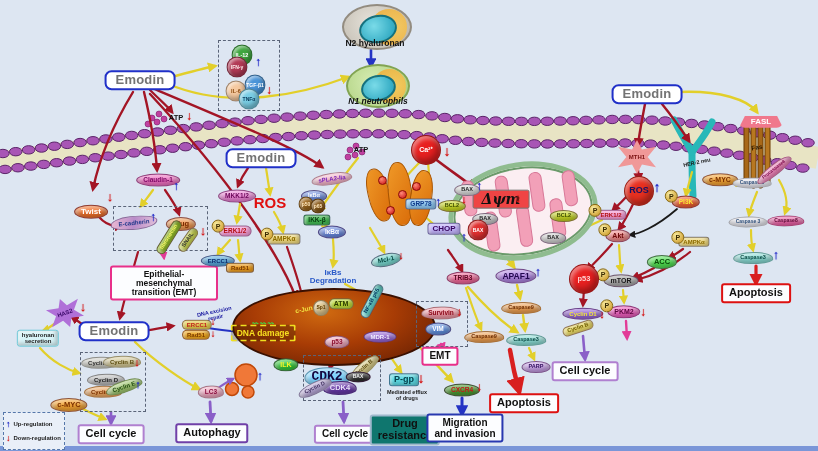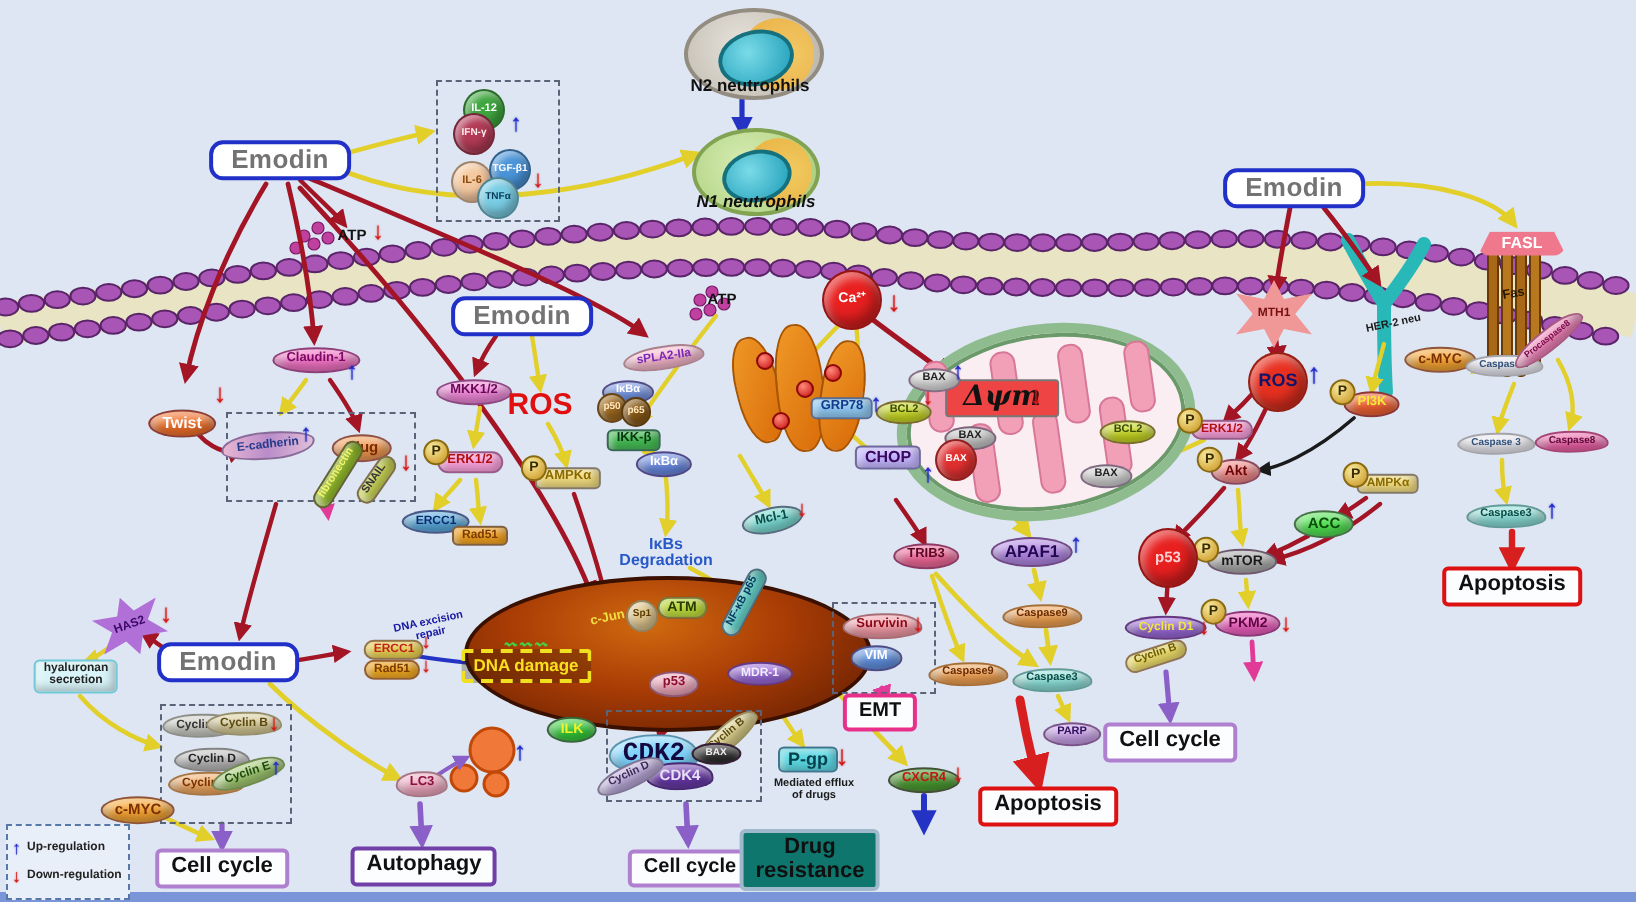--- a/index.html
+++ b/index.html
@@ -389,34 +389,37 @@
     <div class="node emodin" style="left: 261px; top: 158px; transform: translate(-50%, -50%);"><span>Emodin</span></div>
     <div class="node emodin" style="left: 114px; top: 331px; transform: translate(-50%, -50%);"><span>Emodin</span></div>
     <div class="node emodin" style="left: 647px; top: 94px; transform: translate(-50%, -50%);"><span>Emodin</span></div>
     <div class="node ball" style="left: 242px; top: 55px; background: rgb(63, 166, 63); color: rgb(255, 255, 255); font-size: 5.5px; transform: translate(-50%, -50%);"><span>IL-12</span></div>
     <div class="node ball" style="left: 237px; top: 67px; background: rgb(178, 58, 86); color: rgb(255, 238, 238); font-size: 5px; transform: translate(-50%, -50%);"><span>IFN-γ</span></div>
     <div class="node ball" style="left: 236px; top: 91px; background: rgb(245, 201, 160); color: rgb(138, 74, 16); font-size: 5.5px; transform: translate(-50%, -50%);"><span>IL-6</span></div>
     <div class="node ball" style="left: 255px; top: 85px; background: rgb(74, 148, 216); color: rgb(255, 255, 255); font-size: 5px; transform: translate(-50%, -50%);"><span>TGF-β1</span></div>
     <div class="node ball" style="left: 249px; top: 99px; background: rgb(121, 205, 228); color: rgb(10, 58, 90); font-size: 5px; transform: translate(-50%, -50%);"><span>TNFα</span></div>
     <div class="node reg up" style="left: 258px; top: 62px; font-size: 12px; transform: translate(-50%, -50%);"><span>↑</span></div>
     <div class="node reg down" style="left: 269px; top: 90px; font-size: 12px; transform: translate(-50%, -50%);"><span>↓</span></div>
-    <div class="node txt" style="left: 375px; top: 43px; color: rgb(17, 17, 17); font-size: 8.5px; transform: translate(-50%, -50%);"><span>N2 neutrophils</span></div>
+    <div class="node txt" style="left: 375px; top: 43px; color: rgb(17, 17, 17); font-size: 8.5px; transform: translate(-50%, -50%);"><span>N2 hyaluronan</span></div>
     <div class="node txt" style="left: 378px; top: 101px; color: rgb(17, 17, 17); font-size: 8.5px; transform: translate(-50%, -50%); font-style: italic;"><span>N1 neutrophils</span></div>
     <div class="node txt" style="left: 176px; top: 118px; color: rgb(17, 17, 17); font-size: 7.5px; transform: translate(-50%, -50%);"><span>ATP</span></div>
     <div class="node reg down" style="left: 189px; top: 116px; font-size: 12px; transform: translate(-50%, -50%);"><span>↓</span></div>
     <div class="node oval" style="left: 91px; top: 199px; background: rgb(240, 112, 42); color: rgb(255, 255, 255); font-size: 8px; transform: translate(-50%, -50%); margin-top: 13px;"><span>Twist</span></div>
     <div class="node reg down" style="left: 110px; top: 197px; font-size: 13px; transform: translate(-50%, -50%);"><span>↓</span></div>
     <div class="node oval" style="left: 158px; top: 180px; background: rgb(242, 114, 196); color: rgb(124, 10, 100); font-size: 6.5px; transform: translate(-50%, -50%);"><span>Claudin-1</span></div>
     <div class="node reg up" style="left: 176px; top: 186px; font-size: 12px; transform: translate(-50%, -50%);"><span>↑</span></div>
     <div class="node ribbon" style="left: 134px; top: 223px; color: rgb(36, 58, 140); font-size: 6px; transform: translate(-50%, -50%) rotate(-6deg);"><span>E-cadherin</span></div>
     <div class="node reg up" style="left: 153px; top: 217px; font-size: 12px; transform: translate(-50%, -50%);"><span>↑</span></div>
     <div class="node oval" style="left: 181px; top: 224px; background: rgb(242, 154, 82); color: rgb(122, 42, 0); font-size: 7.5px; transform: translate(-50%, -50%);"><span>Slug</span></div>
     <div class="node pill" style="left: 169px; top: 237px; background: rgb(140, 179, 42); color: rgb(244, 244, 106); font-size: 5.5px; transform: translate(-50%, -50%) rotate(-58deg);"><span>fibronectin</span></div>
     <div class="node pill" style="left: 188px; top: 240px; background: rgb(194, 204, 82); color: rgb(51, 51, 51); font-size: 5.5px; transform: translate(-50%, -50%) rotate(-55deg);"><span>SNAIL</span></div>
     <div class="node reg down" style="left: 203px; top: 231px; font-size: 13px; transform: translate(-50%, -50%);"><span>↓</span></div>
+    <div class="node outcome" style="left: 164px; top: 283px; width: 92px; border-color: rgb(232, 48, 138); font-size: 8.5px; transform: translate(-50%, -50%);"><span>Epithelial-
+mesenchymal
+transition  (EMT)</span></div>
     <div class="node pill" style="left: 197px; top: 325px; background: rgb(232, 208, 80); color: rgb(192, 32, 32); font-size: 6px; transform: translate(-50%, -50%);"><span>ERCC1</span></div>
     <div class="node reg down" style="left: 213px; top: 322px; font-size: 10px; transform: translate(-50%, -50%);"><span>↓</span></div>
     <div class="node pill" style="left: 196px; top: 335px; background: rgb(240, 168, 32); color: rgb(122, 58, 0); font-size: 6px; transform: translate(-50%, -50%);"><span>Rad51</span></div>
     <div class="node reg down" style="left: 213px; top: 334px; font-size: 10px; transform: translate(-50%, -50%);"><span>↓</span></div>
     <div class="node txt" style="left: 215px; top: 315px; color: rgb(24, 24, 160); font-size: 5.5px; transform: translate(-50%, -50%) rotate(-12deg);"><span>DNA excision
 repair</span></div>
     <div class="node star4" style="left: 65px; top: 313px; background: rgb(176, 112, 216); color: rgb(58, 8, 104); font-size: 6px; transform: translate(-50%, -50%) rotate(-20deg);"><span>HAS2</span></div>
     <div class="node reg down" style="left: 83px; top: 307px; font-size: 13px; transform: translate(-50%, -50%);"><span>↓</span></div>
     <div class="node rect" style="left: 38px; top: 338px; background: rgb(216, 244, 248); border-color: rgb(112, 200, 216); color: rgb(34, 34, 34); font-size: 6px; transform: translate(-50%, -50%);"><span>hyaluronan
 secretion</span></div>
@@ -492,20 +495,22 @@
     <div class="node outcome" style="left: 212px; top: 433px; border-color: rgb(112, 64, 168); font-size: 11px; transform: translate(-50%, -50%);"><span>Autophagy</span></div>
     <div class="node outcome" style="left: 345px; top: 434px; border-color: rgb(176, 128, 208); font-size: 10px; transform: translate(-50%, -50%);"><span>Cell cycle</span></div>
     <div class="node rect" style="left: 404px; top: 380px; background: rgb(92, 216, 226); color: rgb(6, 66, 78); font-size: 9px; transform: translate(-50%, -50%);"><span>P-gp</span></div>
     <div class="node reg down" style="left: 421px; top: 378px; font-size: 14px; transform: translate(-50%, -50%);"><span>↓</span></div>
     <div class="node txt" style="left: 407px; top: 396px; color: rgb(26, 26, 26); font-size: 5.5px; transform: translate(-50%, -50%);"><span>Mediated efflux
 of drugs</span></div>
     <div class="node outcome" style="left: 405px; top: 430px; background: #0f766e; border-color: rgb(159, 184, 204); font-size: 11px; transform: translate(-50%, -50%);"><span>Drug
 resistance</span></div>
     <div class="node oval" style="left: 462px; top: 390px; background: rgb(74, 154, 48); color: rgb(192, 24, 24); font-size: 6.5px; transform: translate(-50%, -50%);"><span>CXCR4</span></div>
     <div class="node reg down" style="left: 479px; top: 387px; font-size: 12px; transform: translate(-50%, -50%);"><span>↓</span></div>
+    <div class="node outcome" style="left: 465px; top: 428px; border-color: rgb(40, 56, 176); font-size: 10px; transform: translate(-50%, -50%);"><span>Migration
+and invasion</span></div>
     <div class="node outcome" style="left: 524px; top: 403px; border-color: rgb(221, 17, 17); font-size: 11px; transform: translate(-50%, -50%);"><span>Apoptosis</span></div>
     <div class="node star4" style="left: 637px; top: 157px; width: 38px; height: 34px; background: rgb(240, 152, 152); color: rgb(122, 16, 16); font-size: 6px; transform: translate(-50%, -50%);"><span>MTH1</span></div>
     <div class="node ball-lg" style="left: 639px; top: 191px; background: rgb(232, 48, 32); color: rgb(20, 20, 102); font-size: 9px; transform: translate(-50%, -50%);"><span>ROS</span></div>
     <div class="node reg up" style="left: 657px; top: 187px; font-size: 14px; transform: translate(-50%, -50%);"><span>↑</span></div>
     <div class="node pill" style="left: 611px; top: 215px; background: rgb(249, 160, 218); color: rgb(176, 16, 16); font-size: 6px; transform: translate(-50%, -50%);"><span>ERK1/2</span><span class="pbadge">P</span></div>
     <div class="node oval" style="left: 686px; top: 202px; background: rgb(240, 96, 48); color: rgb(248, 232, 56); font-size: 6.5px; transform: translate(-50%, -50%);"><span>PI3K</span><span class="pbadge">P</span></div>
     <div class="node oval" style="left: 618px; top: 236px; background: rgb(240, 136, 136); color: rgb(106, 8, 8); font-size: 7px; transform: translate(-50%, -50%);"><span>Akt</span><span class="pbadge">P</span></div>
     <div class="node rect" style="left: 694px; top: 242px; background: rgb(242, 220, 128); color: rgb(138, 106, 0); font-size: 6px; transform: translate(-50%, -50%);"><span>AMPKα</span><span class="pbadge">P</span></div>
     <div class="node oval" style="left: 662px; top: 262px; background: rgb(80, 224, 80); color: rgb(10, 74, 10); font-size: 7.5px; transform: translate(-50%, -50%);"><span>ACC</span></div>
     <div class="node oval" style="left: 621px; top: 281px; background: rgb(170, 170, 170); color: rgb(26, 26, 26); font-size: 7px; transform: translate(-50%, -50%);"><span>mTOR</span><span class="pbadge">P</span></div>

